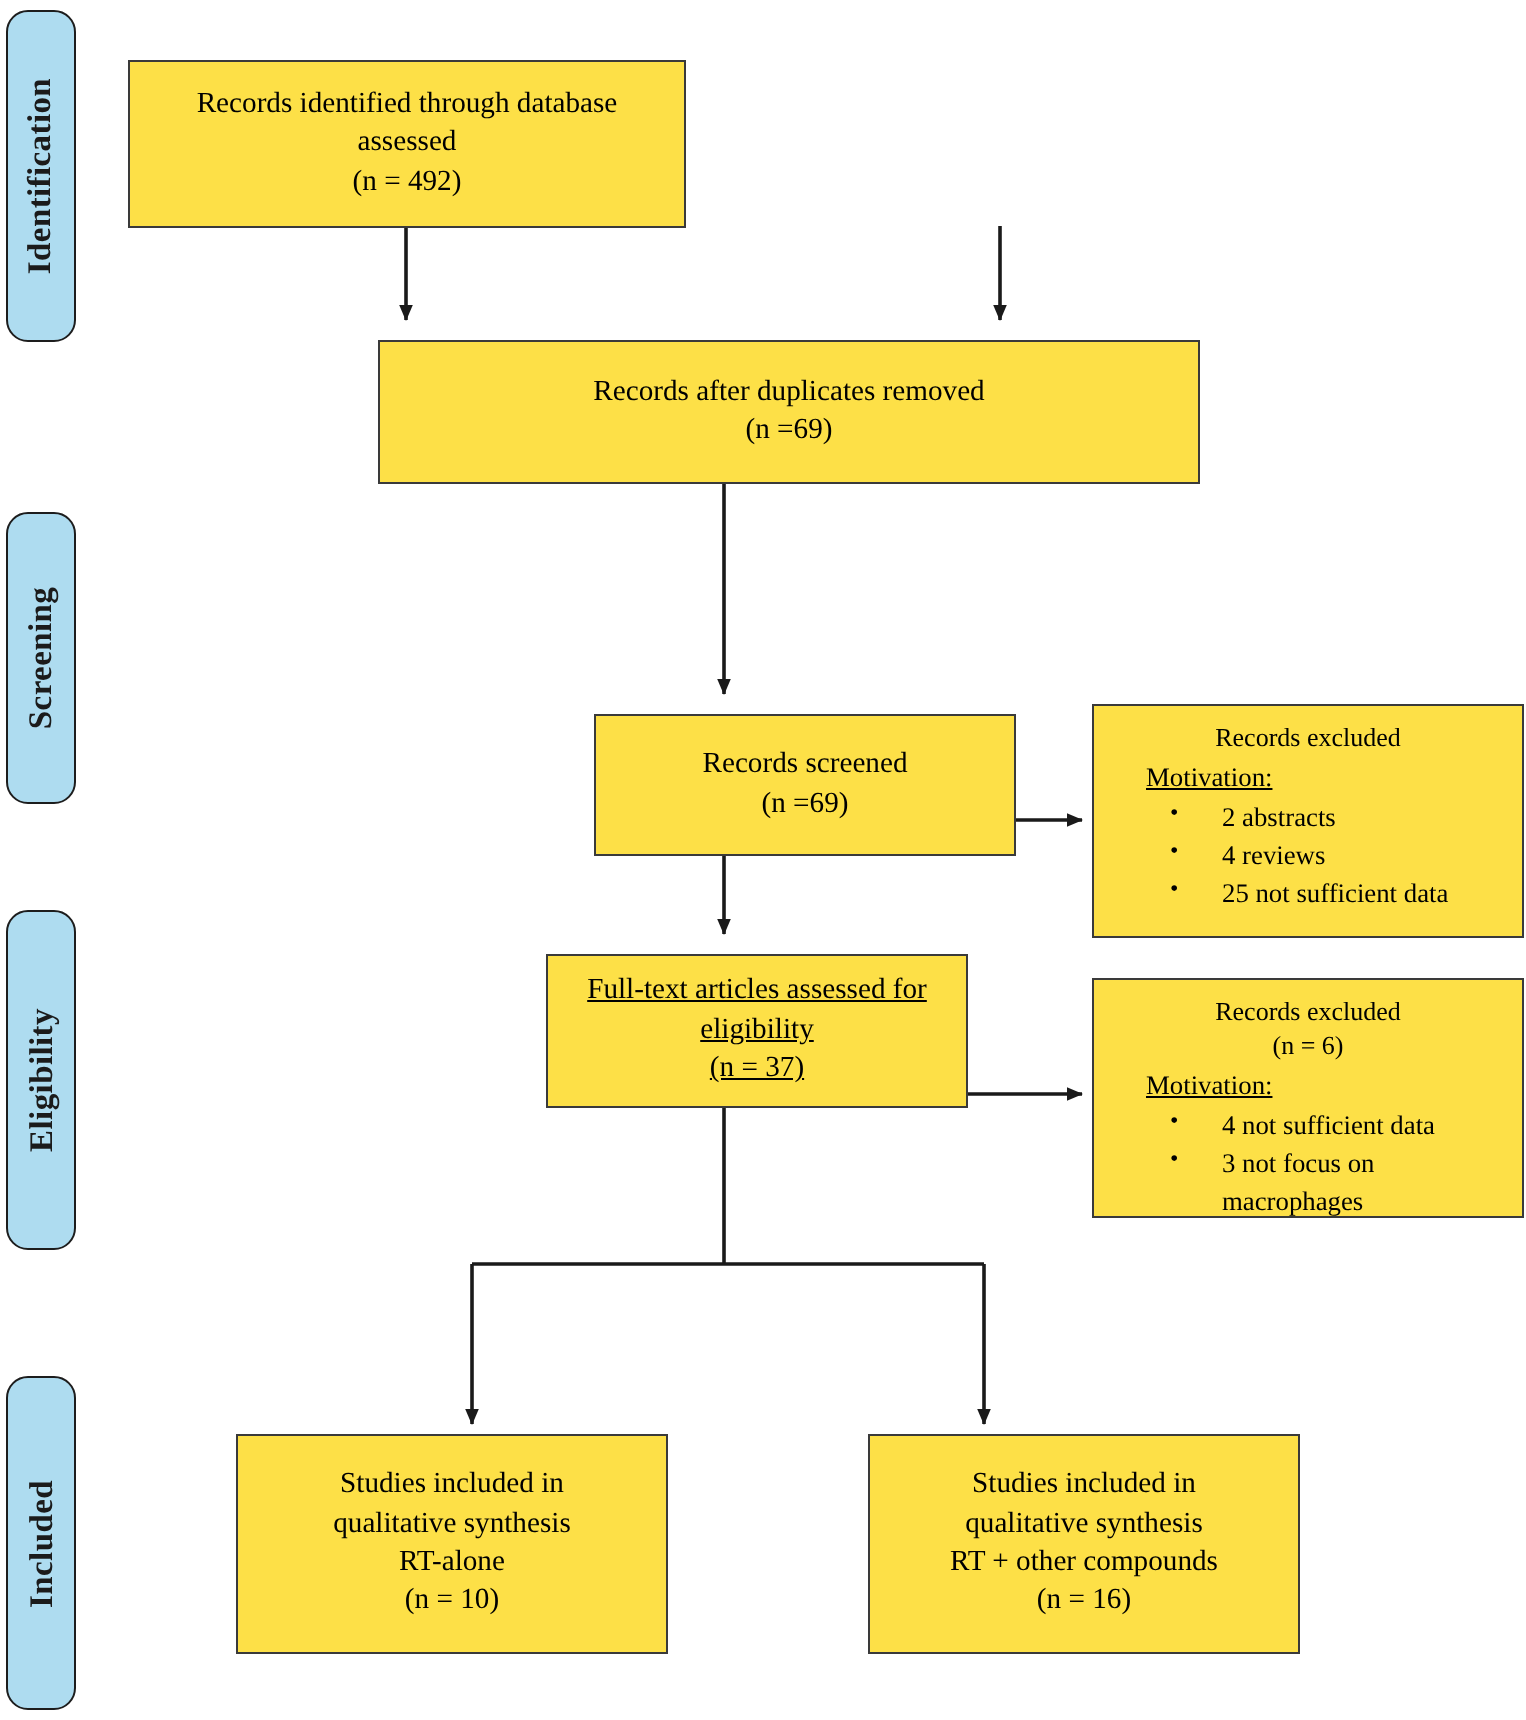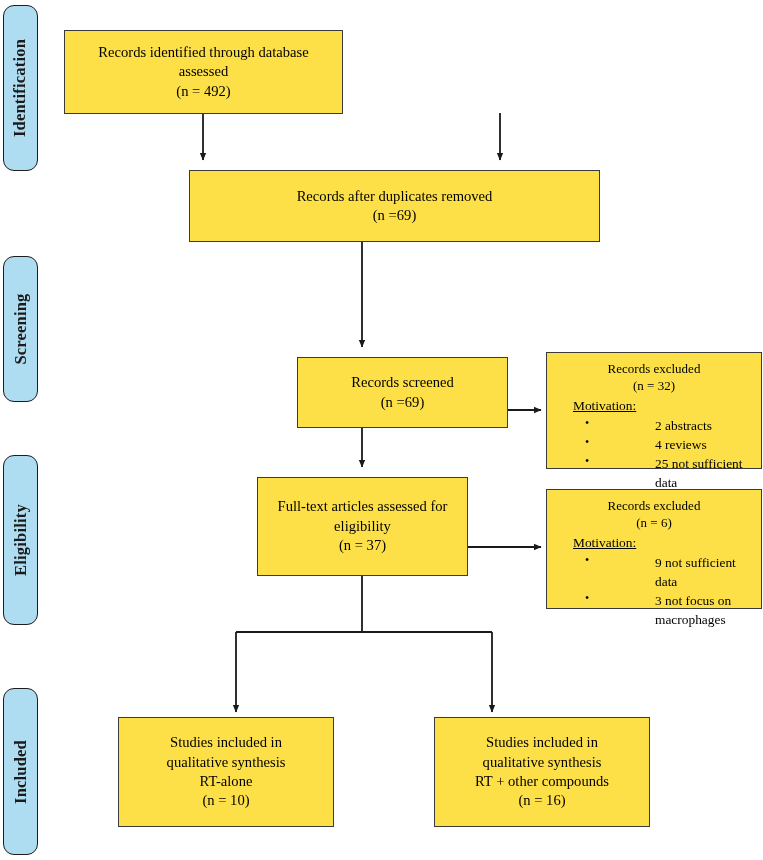--- a/index.html
+++ b/index.html
@@ -87,21 +87,20 @@
   }
   .motivation-list li .bullet {
     position: absolute;
     left: 30px;
     top: -1px;
     font-size: 12px;
   }
   .motivation-list li .mtext {
     display: inline-block;
     max-width: 150px;
-    margin-left: 44px;
   }
   
   svg#connectors {
     position: absolute;
     left: 0;
     top: 0;
     width: 763px;
     height: 860px;
     pointer-events: none;
   }
@@ -167,55 +166,54 @@
   </div>
 
   <div class="flow-box" style="left:257px; top:357px; width:211px; height:71px;margin-left:40px;">
     <span class="line">Records screened</span>
     <span class="line">(n =69)</span>
   </div>
 
   <div class="flow-box excluded-box" style="left:546px; top:352px; width:216px; height:117px;">
     <div class="excluded-head">
       <span class="line">Records excluded</span>
-      <span class="line">(n = 32)</span>
     </div>
     <div class="motivation-title">Motivation:</div>
     <ul class="motivation-list">
       <li>
         <span class="bullet">•</span>
         <span class="mtext">2 abstracts</span>
       </li>
       <li>
         <span class="bullet">•</span>
         <span class="mtext">4 reviews</span>
       </li>
       <li>
         <span class="bullet">•</span>
         <span class="mtext">25 not sufficient data</span>
       </li>
     </ul>
   </div>
 
-  <div class="flow-box" style="left:257px; top:477px; width:211px; height:99px;">
+  <div class="flow-box" style="left:273px; top:477px; width:211px; height:77px;text-decoration:underline;">
     <span class="line">Full-text articles assessed for</span>
     <span class="line">eligibility</span>
     <span class="line">(n = 37)</span>
   </div>
 
   <div class="flow-box excluded-box" style="left:546px; top:489px; width:216px; height:120px;">
     <div class="excluded-head">
       <span class="line">Records excluded</span>
       <span class="line">(n = 6)</span>
     </div>
     <div class="motivation-title">Motivation:</div>
     <ul class="motivation-list">
       <li>
         <span class="bullet">•</span>
-        <span class="mtext">9 not sufficient data</span>
+        <span class="mtext">4 not sufficient data</span>
       </li>
       <li>
         <span class="bullet">•</span>
         <span class="mtext">3 not focus on macrophages</span>
       </li>
     </ul>
   </div>
 
   <div class="flow-box" style="left:118px; top:717px; width:216px; height:110px;">
     <span class="line">Studies included in</span>

